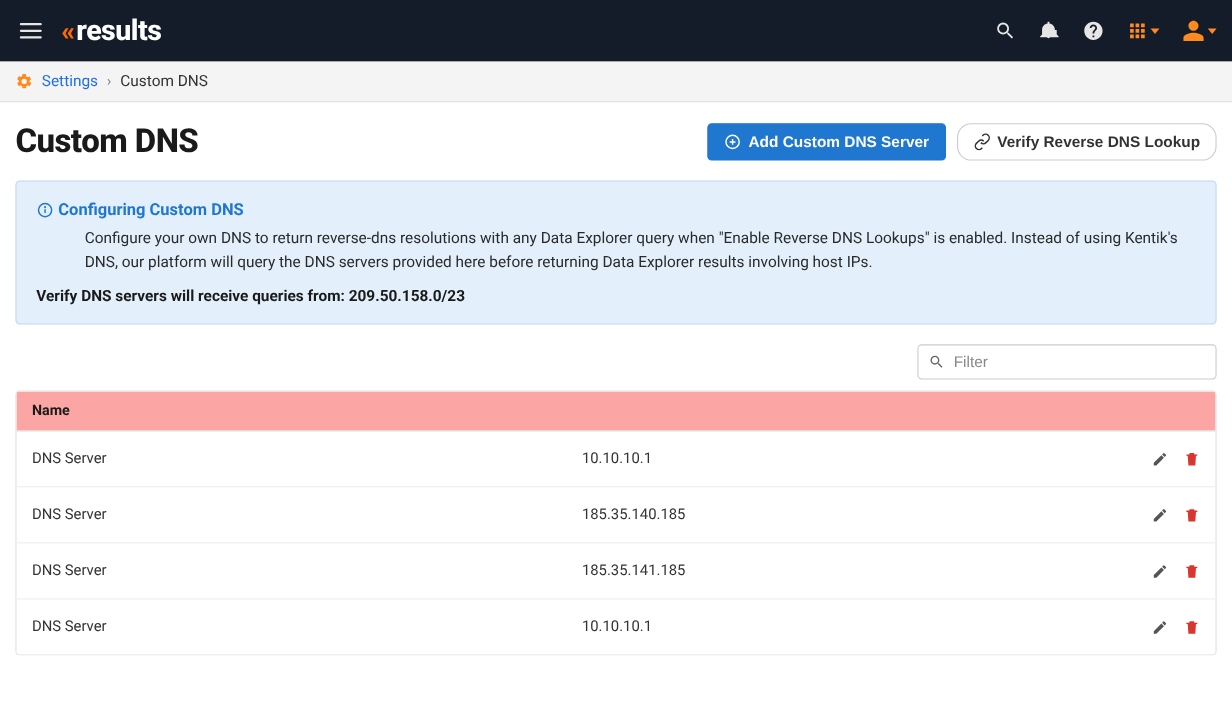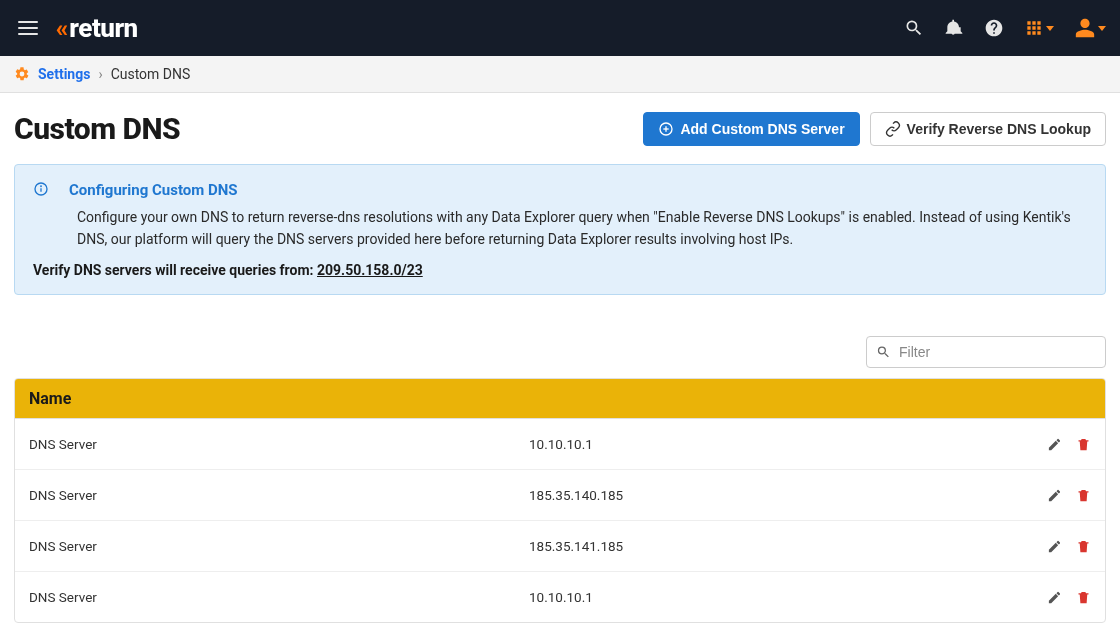--- a/index.html
+++ b/index.html
@@ -16,54 +16,54 @@
     .topbar-right { display: flex; align-items: center; gap: 20px; }
     .topbar-icon { color: #e6e6e6; cursor: pointer; display: flex; align-items: center; }
     .topbar-icon svg { width: 20px; height: 20px; fill: currentColor; }
     .grid-icon { color: #ff8a1f; display: flex; align-items: center; gap:2px; }
     .user-icon { color: #ff8a1f; display: flex; align-items: center; gap:2px; }
     .caret-down { width: 0; height: 0; border-left: 4px solid transparent; border-right: 4px solid transparent; border-top: 5px solid #ff8a1f; display: inline-block; }
 
     
     .breadcrumb-bar { background: #f4f4f4; border-bottom: 1px solid #e0e0e0; padding: 10px 14px; display: flex; align-items: center; gap: 8px; font-size: 14px; }
     .gear-orange { color: #ff8a1f; display:flex; }
-    .breadcrumb-link { color: #1f6feb; font-weight: 700; cursor: pointer; }
+    .breadcrumb-link { color: #1f6feb; font-weight: 400; cursor: pointer; }
     .breadcrumb-sep { color: #888; }
     .breadcrumb-current { color: #333; }
 
     
     .main { padding: 18px 14px 0 14px; }
     .page-header { display: flex; justify-content: space-between; align-items: center; margin-bottom: 18px; }
     .page-title { font-size: 30px; font-weight: 800; letter-spacing: -0.5px; }
     .header-actions { display: flex; gap: 10px; }
     .btn { display: inline-flex; align-items: center; gap: 6px; padding: 8px 14px; border-radius: 4px; font-size: 14px; font-weight: 600; cursor: pointer; border: 1px solid transparent; }
     .btn-primary { background: #1f77d0; color: #fff; border-color: #1f77d0; justify-content: flex-end; }
-    .btn-secondary { background: #fff; color: #333; border-color: #ccc; }
+    .btn-secondary { background: #fff; color: #333; border-color: #ccc; border-radius: 13px; }
     .btn svg { width: 16px; height: 16px; }
 
     
     .callout { background: #e3f0fb; border: 1px solid #b8d9f2; border-radius: 4px; padding: 16px 18px; margin-bottom: 18px; }
-    .callout-title-row { display: flex; align-items: flex-start; gap: 20px; margin-bottom: 8px; }
+    .callout-title-row { display: flex; align-items: flex-end; gap: 4px; margin-bottom: 8px; }
     .info-icon { color: #1f77d0; display:flex; }
     .callout-title { color: #1f77d0; font-weight: 700; font-size: 15px; }
     .callout-body { color: #2a2a2a; font-size: 14px; line-height: 1.55; margin-bottom: 12px; margin-left: 44px; }
     .callout-note { font-size: 14px; }
     .callout-note-label { font-weight: 700; }
-    .callout-note-value { font-weight: 700; text-decoration: underline; }
+    .callout-note-value { font-weight: 700; }
 
     
     .filter-row { display: flex; justify-content: flex-end; margin-bottom: 10px; }
-    .filter-wrap { position: relative; width: 240px; margin-top: 23px; }
+    .filter-wrap { position: relative; width: 272px; }
     .filter-wrap svg { position: absolute; left: 10px; top: 50%; transform: translateY(-50%); width: 15px; height: 15px; fill: #666; }
     .filter-input { width: 100%; padding: 7px 10px 7px 32px; border: 1px solid #ccc; border-radius: 4px; font-size: 14px; }
     .filter-input::placeholder { color: #888; }
 
     
     .table { width: 100%; border: 1px solid #e0e0e0; border-radius: 4px; overflow: hidden; }
-    .thead { display: flex; background: #eab308; border-bottom: 1px solid #e0e0e0; font-weight: 700; font-size: 16px; padding: 10px 14px; }
+    .thead { display: flex; background: #fca5a5; border-bottom: 1px solid #e0e0e0; font-weight: 700; font-size: 13px; padding: 10px 14px; }
     .col-name { flex: 0 0 500px; }
     .col-ip { flex: 1; }
     .col-actions { flex: 0 0 70px; display: flex; justify-content: flex-end; gap: 14px; }
     .trow { display: flex; align-items: center; padding: 17px 14px; border-bottom: 1px solid #eee; font-size: 13.5px; color: #333; }
     .trow:last-child { border-bottom: none; }
     .action-icon { cursor: pointer; display: flex; }
     .action-icon svg { width: 15px; height: 15px; }
     .edit-icon { color: #555; }
     .delete-icon { color: #d9362f; }
   </style>
@@ -72,21 +72,21 @@
 
 <div class="topbar">
   <div class="topbar-left">
     <div class="hamburger">
       <span></span>
         <span></span>
         <span></span>
     </div>
     <div class="logo">
       <span class="logo-mark">«</span>
-      <span class="logo-text">return</span>
+      <span class="logo-text">results</span>
     </div>
   </div>
   <div class="topbar-right">
     <span class="topbar-icon">
       <svg viewBox="0 0 24 24">
           <path d="M15.5 14h-.79l-.28-.27A6.471 6.471 0 0016 9.5 6.5 6.5 0 109.5 16c1.61 0 3.09-.59 4.23-1.57l.27.28v.79l5 4.99L20.49 19l-4.99-5zm-6 0C7.01 14 5 11.99 5 9.5S7.01 5 9.5 5 14 7.01 14 9.5 11.99 14 9.5 14z"></path>
         </svg>
     </span>
     <span class="topbar-icon">
       <svg viewBox="0 0 24 24">

